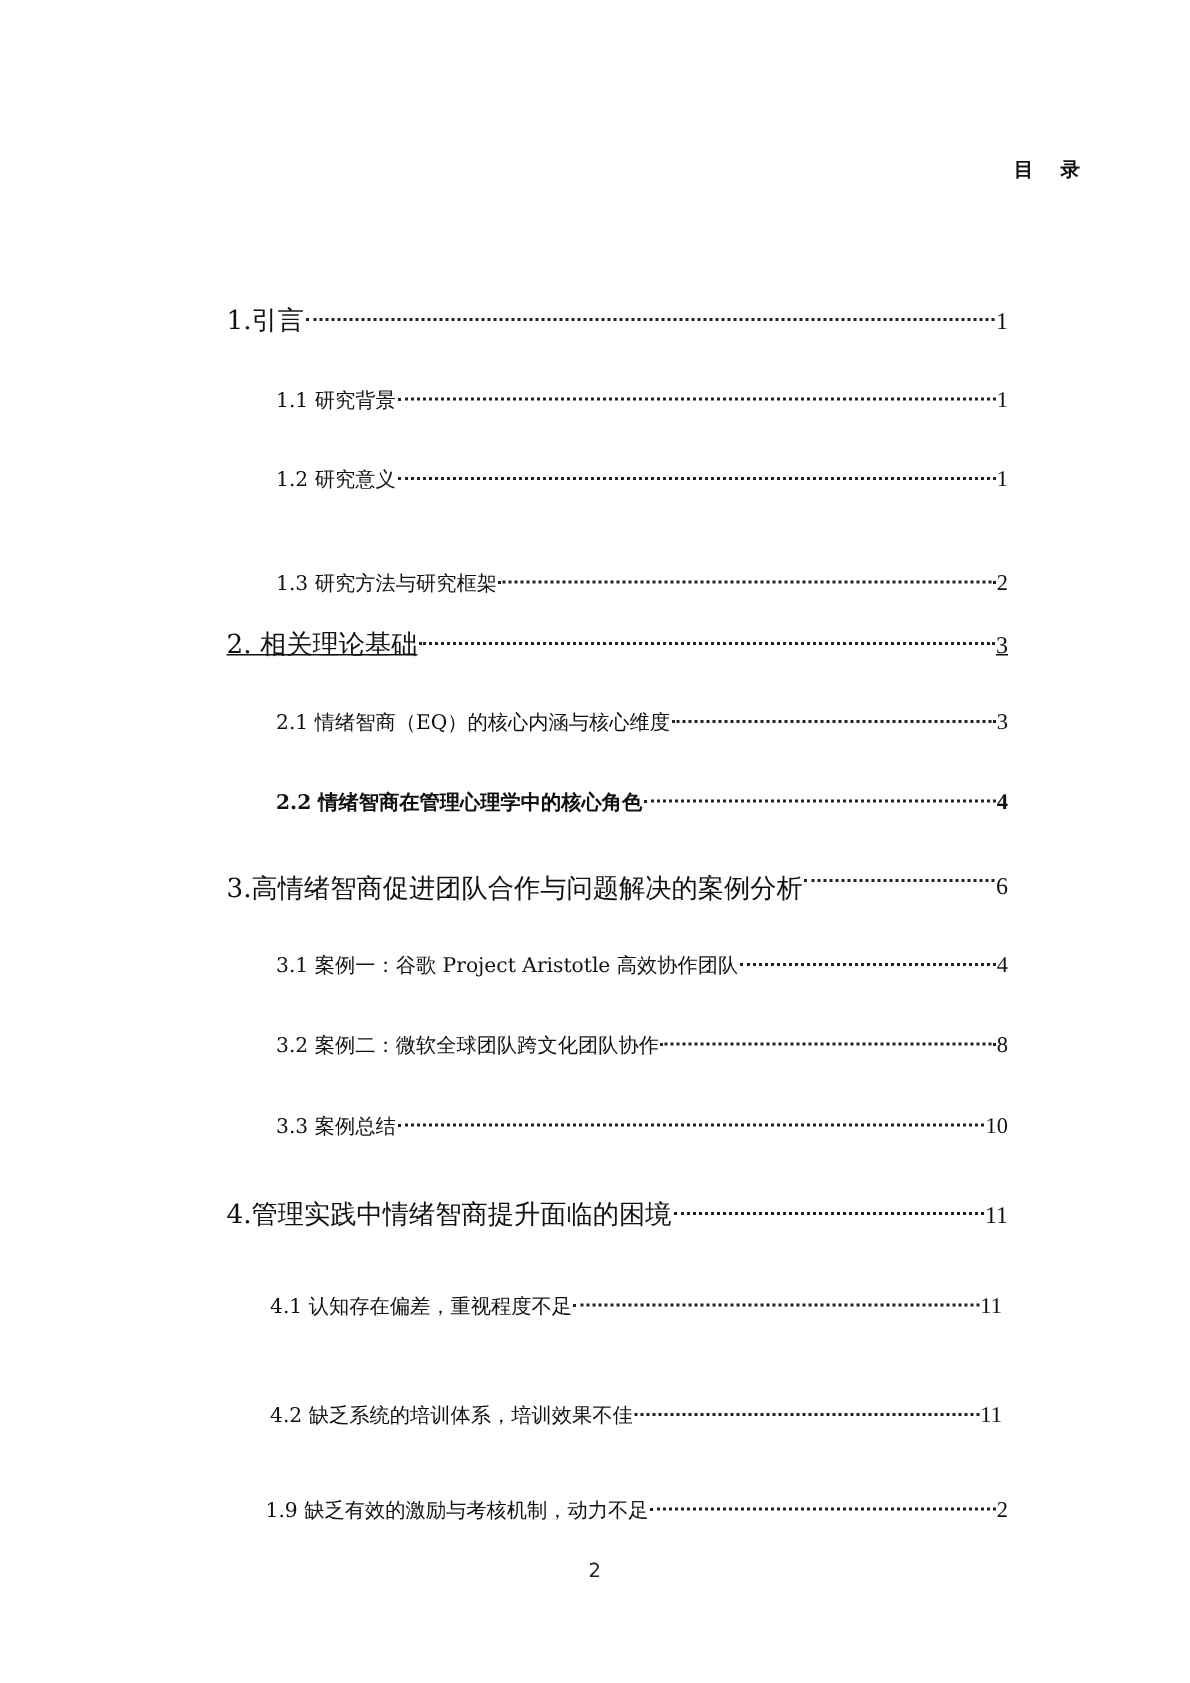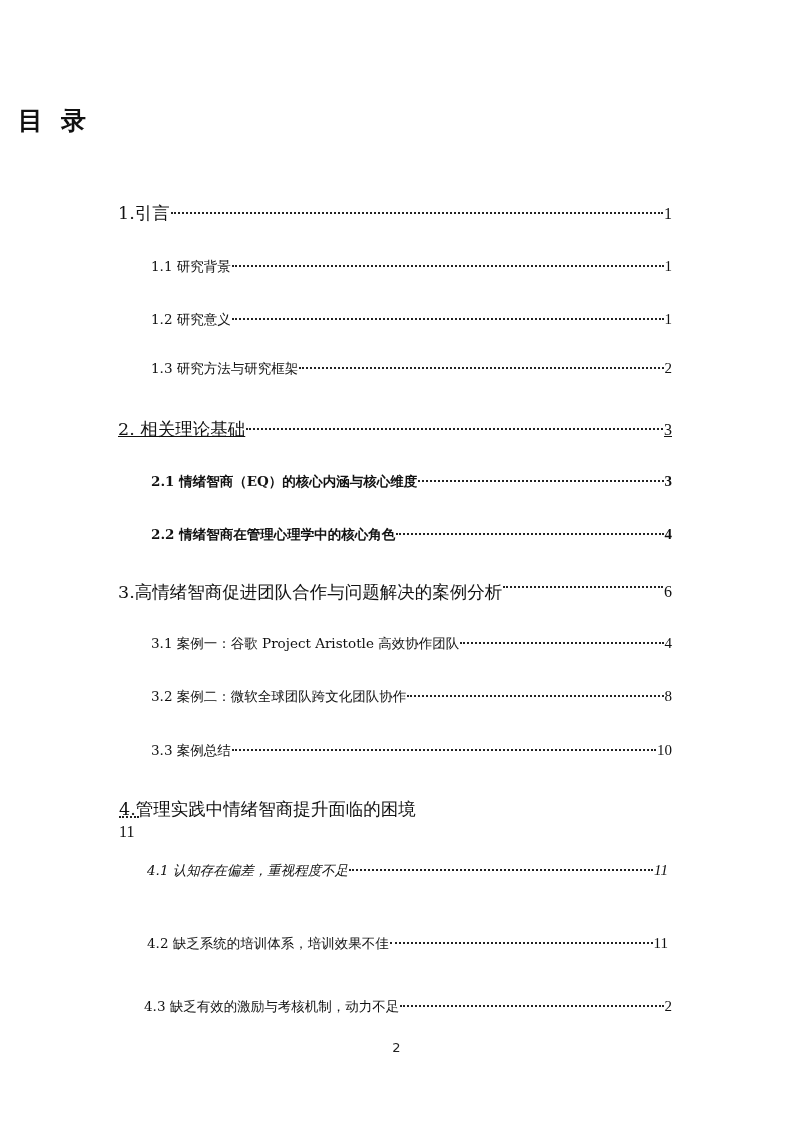--- a/index.html
+++ b/index.html
@@ -20,44 +20,45 @@
       left: 0; top: 0;
       width: 793px;
       height: 1122px;
       background: #ffffff;
     }
     .toc-title {
       position: absolute;
       top: 104px;
       left: 0;
       width: 738px;
-      text-align: left;
+      text-align: right;
       font-family: "DejaVu Sans", "Liberation Sans", sans-serif;
       font-weight: bold;
-      font-size: 25px;
+      font-size: 13px;
       letter-spacing: 18px;
       text-indent: 18px;
     }
     .toc-entry {
       position: absolute;
       display: flex;
       align-items: baseline;
       white-space: nowrap;
       right: 121px;
     }
     .toc-entry.level-1 {
       font-size: 17.5px;
       left: 118px;
     }
     .toc-entry.level-2 {
       font-size: 13.5px;
       left: 151px;
     }
     .toc-label {
       flex: 0 0 auto;
+      margin-left: 33px;
     }
     .toc-leader {
       flex: 1 1 auto;
       margin: 0 1px;
       border-bottom: 2.2px dotted #222;
       position: relative;
       top: -4px;
       min-width: 20px;
     }
     .level-1 .toc-leader { top: -5px; }
@@ -96,33 +97,33 @@
     <span class="toc-leader"></span>
     <span class="toc-page">1</span>
   </div>
 
   <div class="toc-entry level-2" style="top:311px;">
     <span class="toc-label">1.2 研究意义</span>
     <span class="toc-leader"></span>
     <span class="toc-page">1</span>
   </div>
 
-  <div class="toc-entry level-2" style="top:360px;">
+  <div class="toc-entry level-2" style="top:380px;">
     <span class="toc-label">1.3 研究方法与研究框架</span>
     <span class="toc-leader"></span>
     <span class="toc-page">2</span>
   </div>
 
   <div class="toc-entry level-1" style="top:417px;text-decoration:underline;">
     <span class="toc-label">2. 相关理论基础</span>
     <span class="toc-leader"></span>
     <span class="toc-page">3</span>
   </div>
 
-  <div class="toc-entry level-2" style="top:473px;font-weight:bold;">
+  <div class="toc-entry level-2" style="top:473px;">
     <span class="toc-label">2.1 情绪智商（EQ）的核心内涵与核心维度</span>
     <span class="toc-leader"></span>
     <span class="toc-page">3</span>
   </div>
 
   <div class="toc-entry level-2" style="top:526px;font-weight:bold;">
     <span class="toc-label">2.2 情绪智商在管理心理学中的核心角色</span>
     <span class="toc-leader"></span>
     <span class="toc-page">4</span>
   </div>
@@ -144,39 +145,39 @@
     <span class="toc-leader"></span>
     <span class="toc-page">8</span>
   </div>
 
   <div class="toc-entry level-2" style="top:742px;">
     <span class="toc-label">3.3 案例总结 </span>
     <span class="toc-leader"></span>
     <span class="toc-page">10</span>
   </div>
 
-  <div class="toc-entry level-1" style="top:797px;flex-direction:column;">
+  <div class="toc-entry level-1" style="top:797px;">
     <span class="toc-label">4.管理实践中情绪智商提升面临的困境</span>
     <span class="toc-leader"></span>
     <span class="toc-page">11</span>
   </div>
 
-  <div class="toc-entry level-2" style="top:862px; left:147px; right:125px;font-style:italic;">
+  <div class="toc-entry level-2" style="top:862px; left:147px; right:125px;">
     <span class="toc-label">4.1 认知存在偏差，重视程度不足</span>
     <span class="toc-leader"></span>
     <span class="toc-page">11</span>
   </div>
 
   <div class="toc-entry level-2" style="top:935px; left:147px; right:125px;">
     <span class="toc-label">4.2 缺乏系统的培训体系，培训效果不佳</span>
     <span class="toc-leader"></span>
     <span class="toc-page">11</span>
   </div>
 
   <div class="toc-entry level-2" style="top:998px; left:144px; right:121px;">
-    <span class="toc-label">4.3 缺乏有效的激励与考核机制，动力不足</span>
+    <span class="toc-label">1.9 缺乏有效的激励与考核机制，动力不足</span>
     <span class="toc-leader"></span>
     <span class="toc-page">2</span>
   </div>
 
   <div class="page-number">2</div>
 
 </div>
 
 </body></html>

